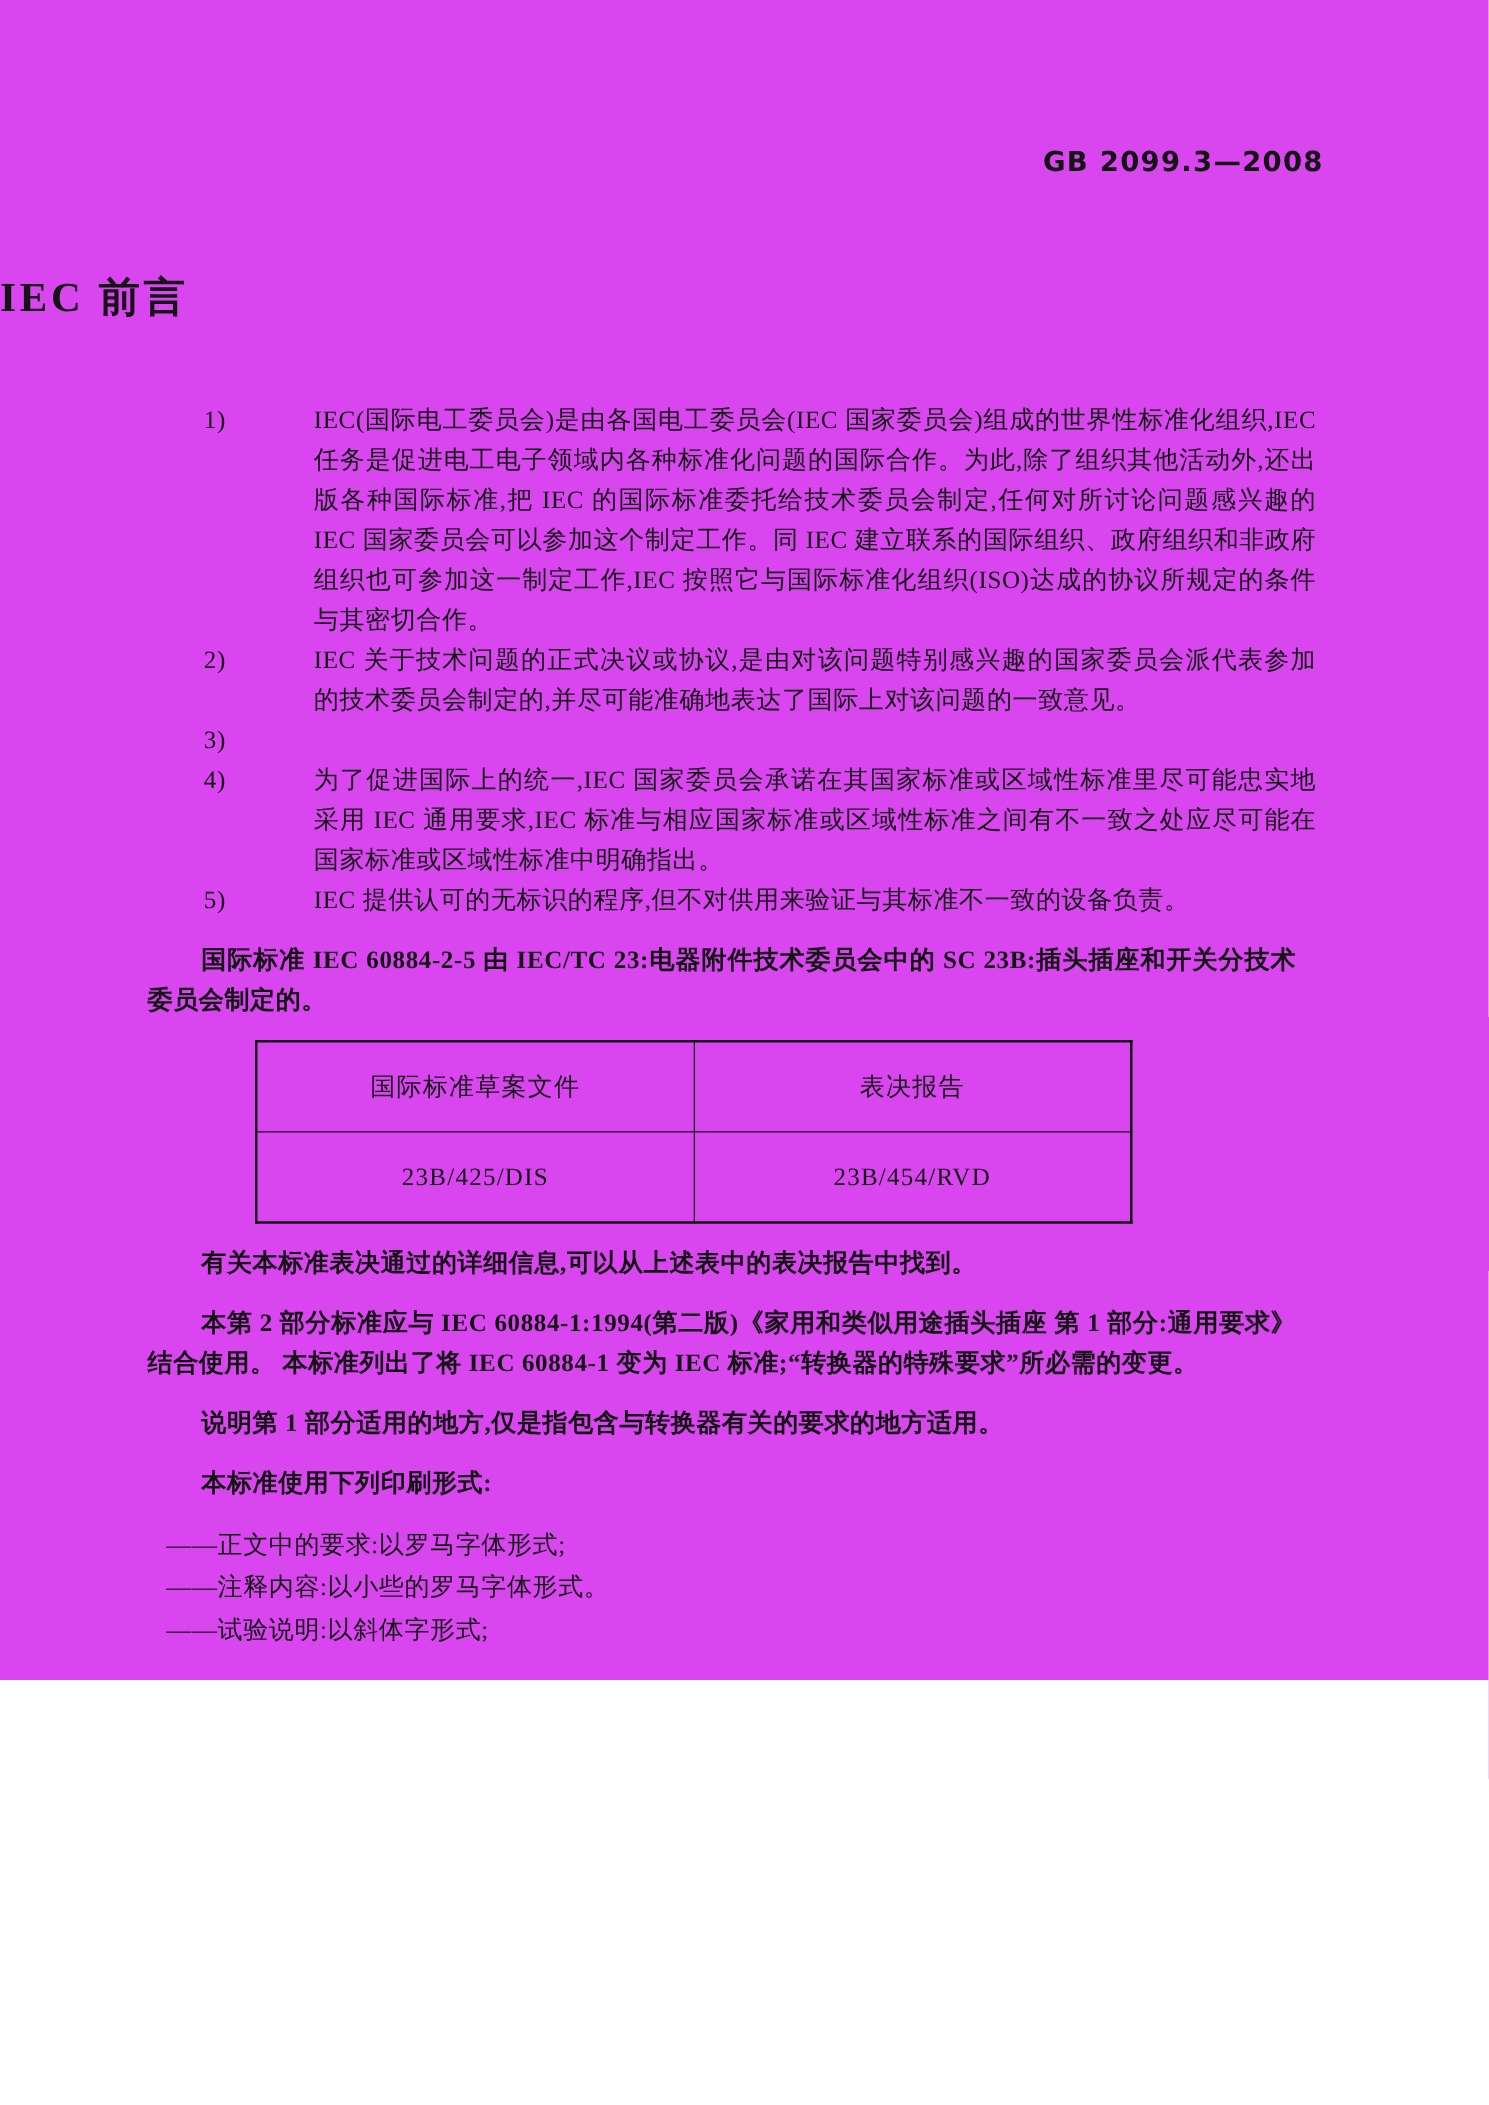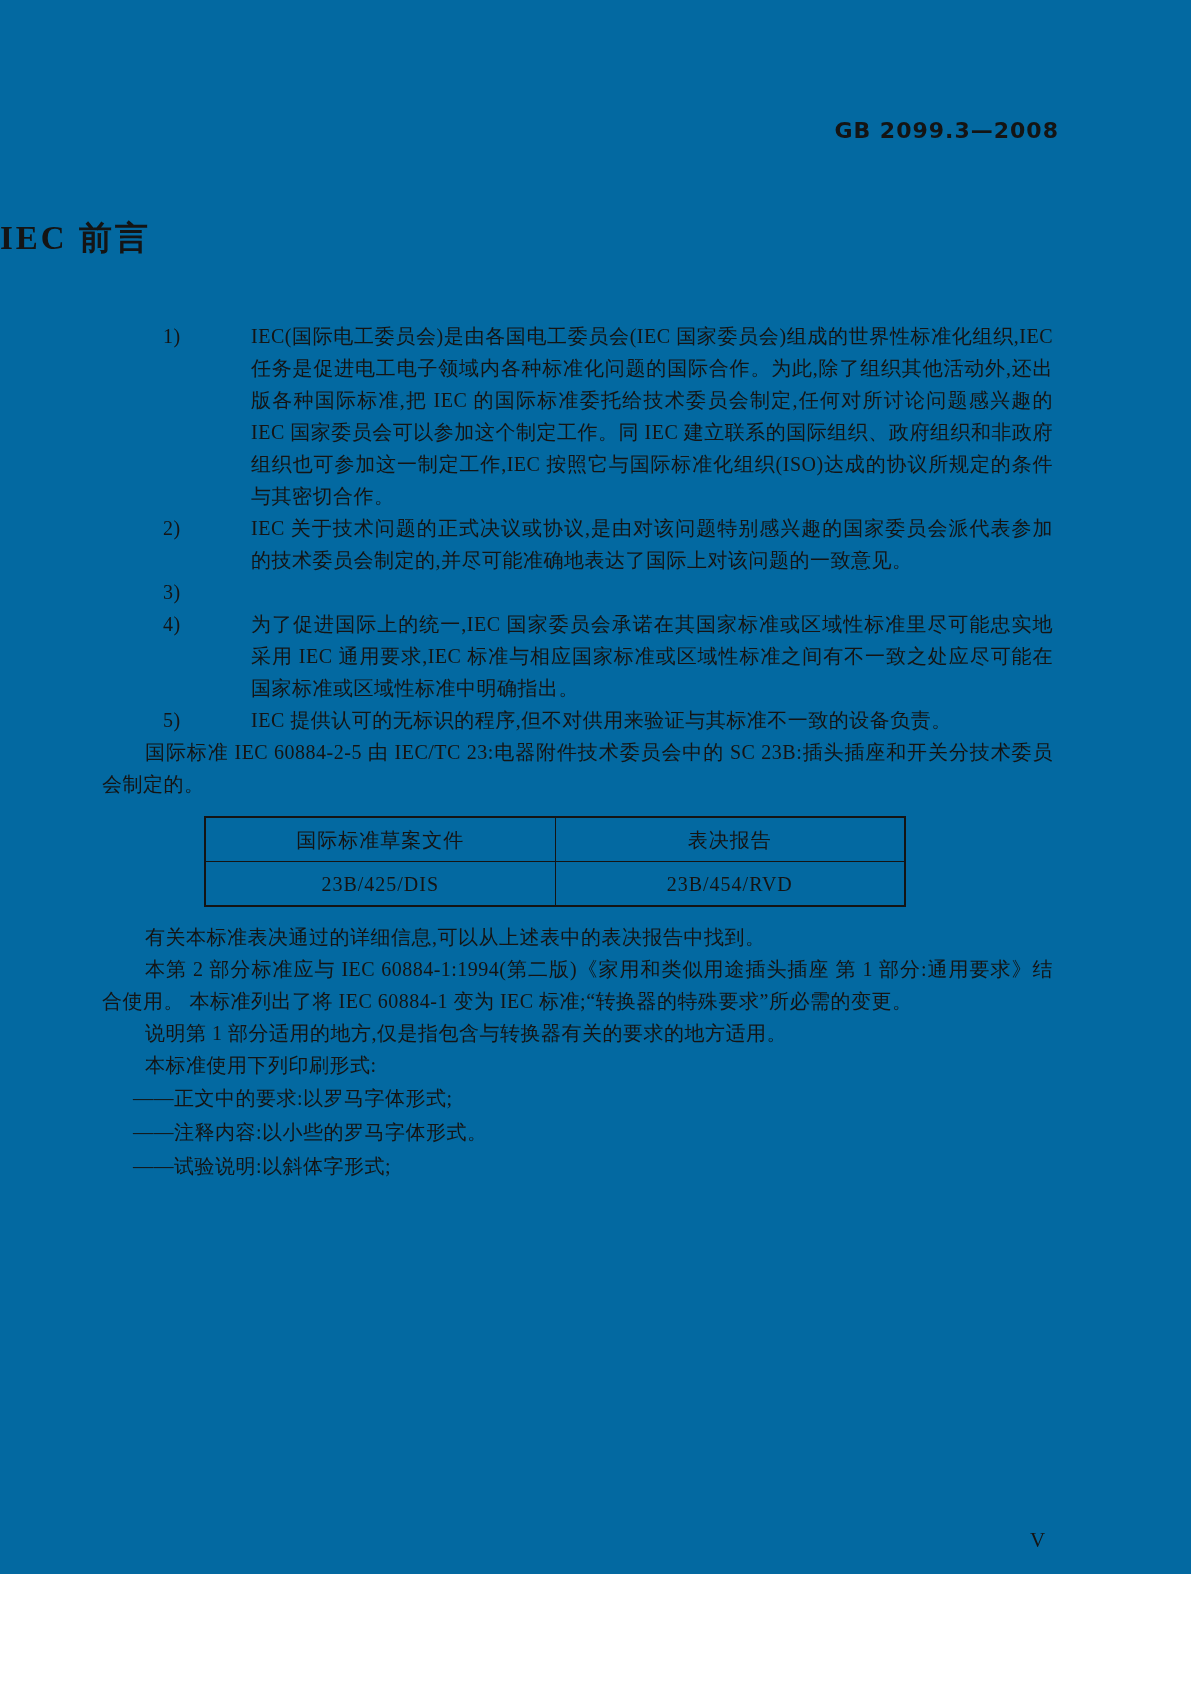--- a/index.html
+++ b/index.html
@@ -3,22 +3,22 @@
 <meta charset="utf-8">
 <style>
   html, body {
     margin: 0;
     padding: 0;
     background: #ffffff;
   }
   .page {
     position: relative;
     width: 1191px;
-    height: 1574px;
-    background: #0369a1;
+    height: 1344px;
+    background: #d946ef;
     color: #141414;
     font-family: "Liberation Serif", "DejaVu Serif", serif;
     overflow: hidden;
   }
   .header-code {
     position: absolute;
     top: 118px;
     right: 132px;
     font-family: "DejaVu Sans", "Liberation Sans", sans-serif;
     font-weight: 700;
@@ -52,40 +52,41 @@
   .fw-num {
     flex: 0 0 40px;
     margin-left: 61px;
   }
   .fw-text {
     flex: 1;
     text-align: justify;
     margin-left: 48px;
   }
   .para {
-    margin: 0;
+    margin: 16px;
     text-indent: 43px;
+    font-weight: bold;
   }
   .doc-table {
     width: 702px;
     margin: 16px 0 14px 102px;
     border-collapse: collapse;
     border: 2px solid #141414;
     table-layout: fixed;
   }
   .doc-table th,
   .doc-table td {
     border: 1px solid #141414;
     height: 41px;
     text-align: center;
     vertical-align: middle;
     font-weight: 400;
     font-size: 20px;
     letter-spacing: 1px;
-    padding: 1px;
+    padding: 15px;
   }
   .dash-list {
     padding-left: 31px;
   }
   .dash-line {
     line-height: 34px;
   }
   .page-number {
     position: absolute;
     top: 1528px;

